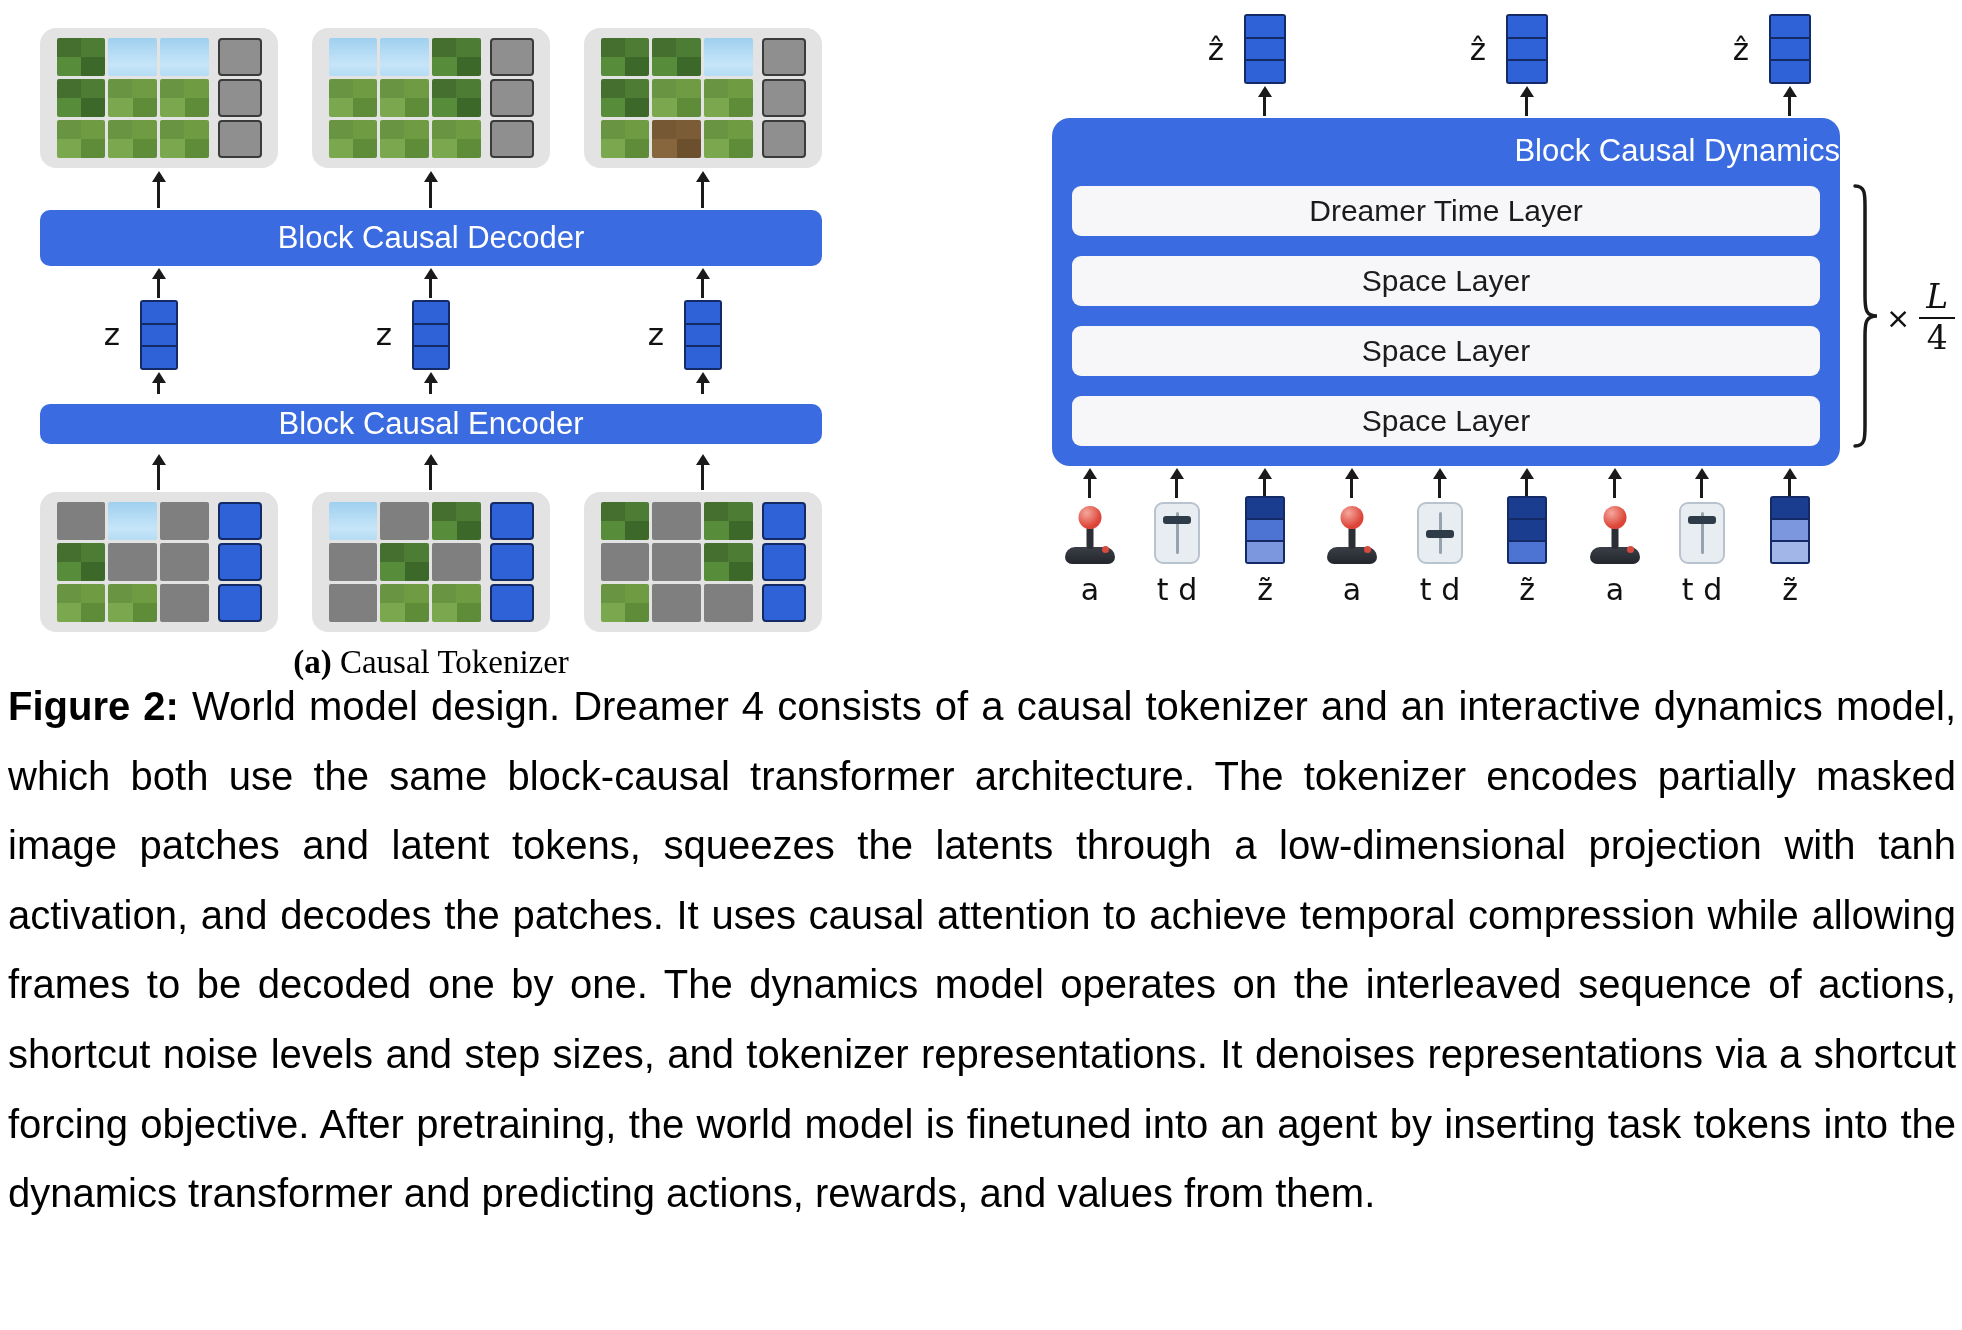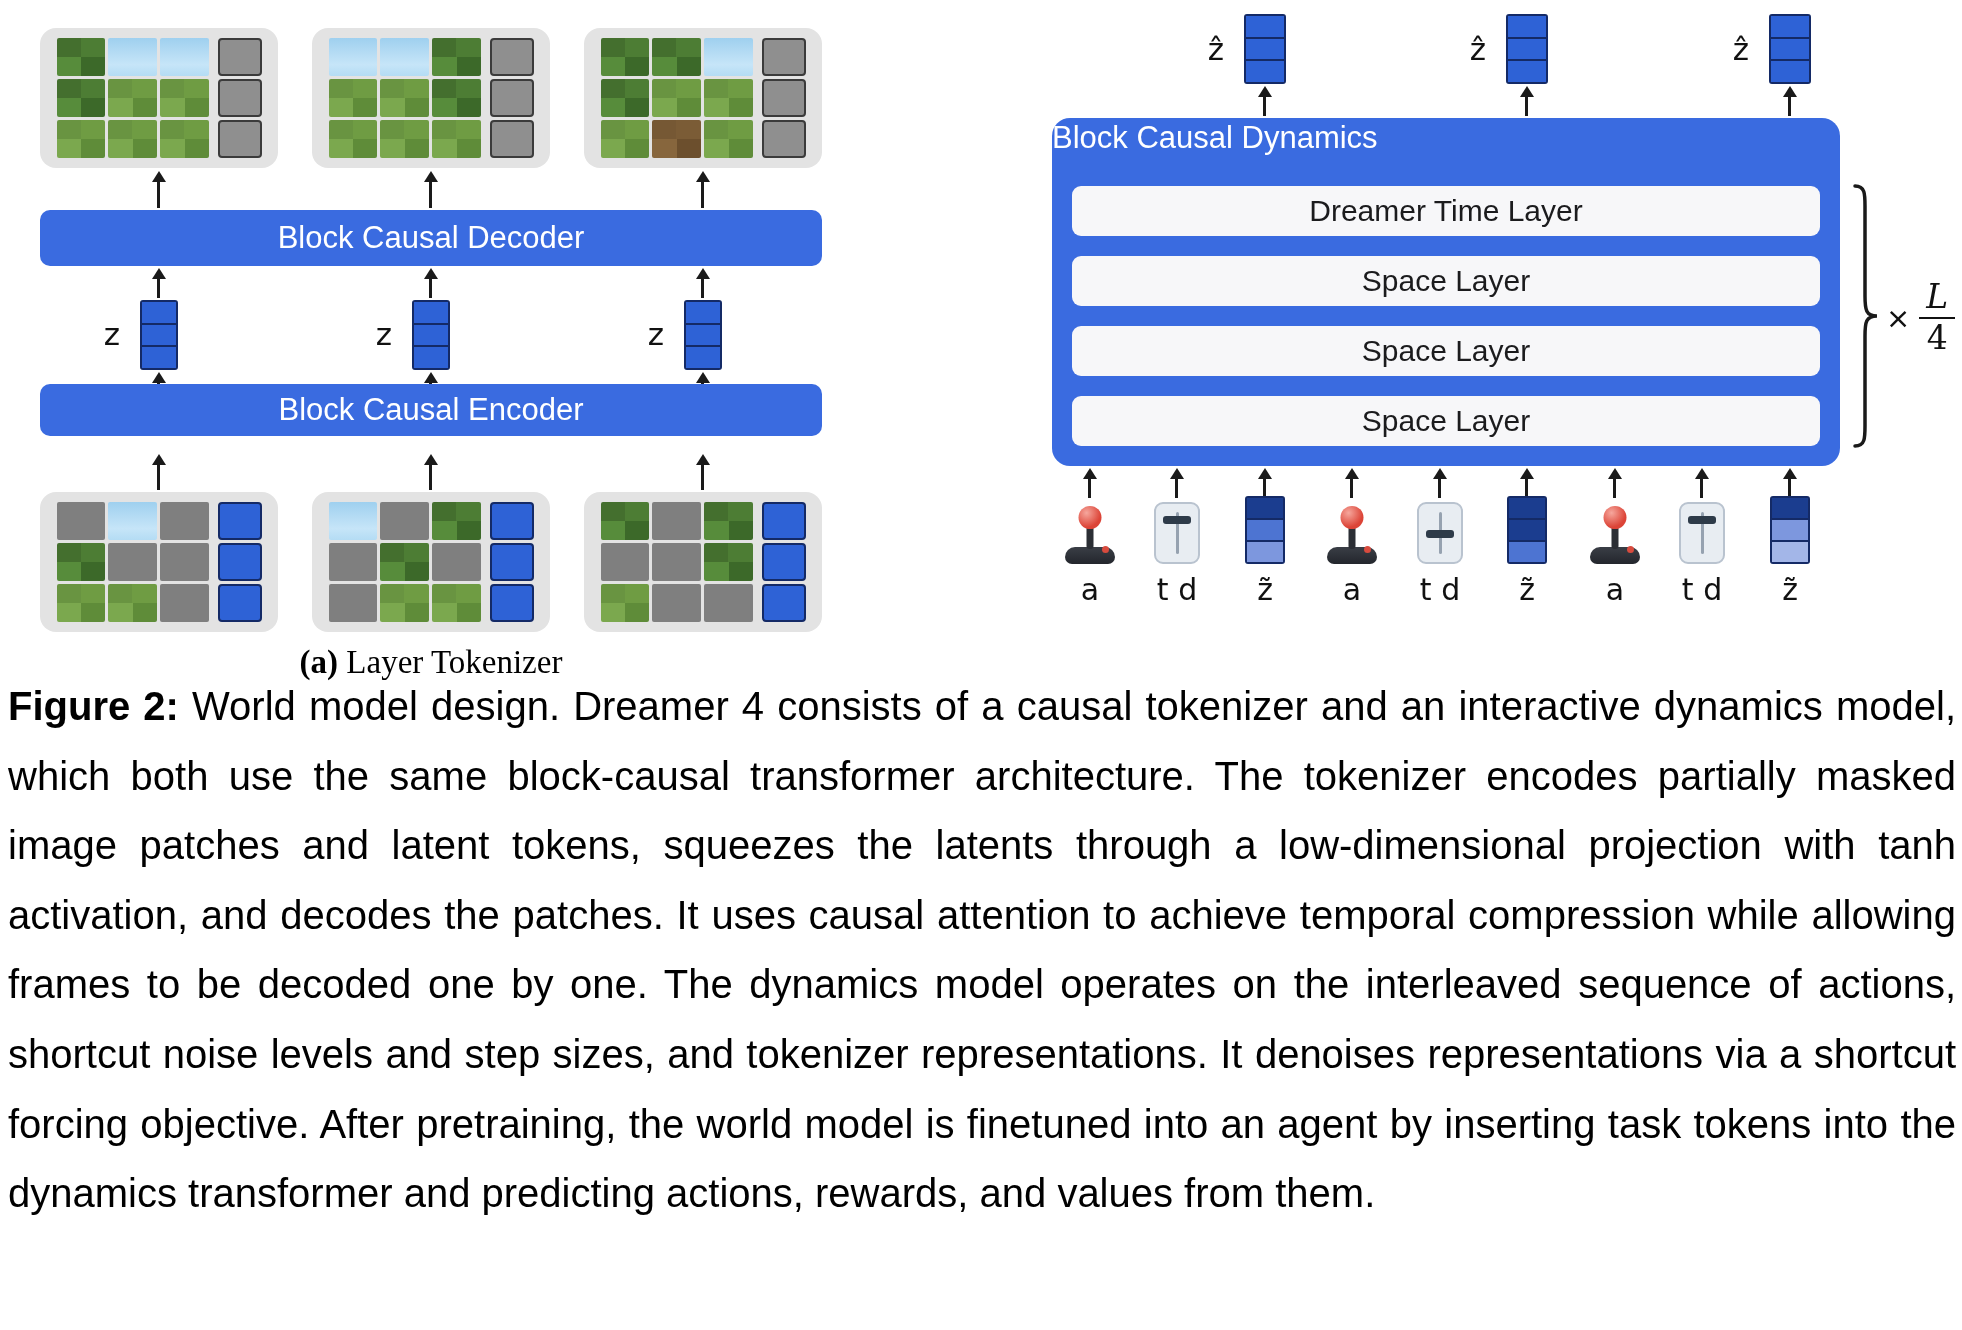--- a/index.html
+++ b/index.html
@@ -39,21 +39,21 @@
   
   .arr{position:absolute;width:3px;background:#1a1a1a;}
   .arr::before{content:"";position:absolute;top:-11px;left:50%;transform:translateX(-50%);
        border-left:7px solid transparent;border-right:7px solid transparent;
        border-bottom:11px solid #1a1a1a;}
 
   
   .bar{position:absolute;background:#3a6be0;border-radius:10px;color:#fff;
        font-size:31px;display:flex;align-items:center;justify-content:center;}
   .dyn{position:absolute;background:#3a6be0;border-radius:18px;color:#fff;}
-  .dyn-title{text-align:left;font-size:31px;line-height:40px;color:#fff;}
+  .dyn-title{margin-top:13px;text-align:right;font-size:31px;line-height:40px;color:#fff;}
   .layer{position:absolute;left:20px;width:748px;height:50px;background:#f7f7f9;border-radius:9px;
        color:#1b1b1d;font-size:30px;line-height:50px;text-align:center;}
 
   
   .mlabel{position:absolute;font-family:"DejaVu Sans",sans-serif;font-size:31px;line-height:36px;
        color:#111;text-align:center;}
   .ilabel{position:absolute;width:80px;font-family:"DejaVu Sans",sans-serif;font-size:30px;
        color:#111;text-align:center;}
 
   
@@ -182,21 +182,21 @@
   <div class="stack" style="left:684px;top:300px;width:38px;height:70px">
     <span class="scell" data-tone="blue"></span>
     <span class="scell" data-tone="blue"></span>
     <span class="scell" data-tone="blue"></span>
   </div>
 
   <span class="arr" style="left:157px;top:383px;height:11px"></span>
   <span class="arr" style="left:429px;top:383px;height:11px"></span>
   <span class="arr" style="left:701px;top:383px;height:11px"></span>
 
-  <div class="bar" style="left:40px;top:384px;width:782px;height:52px">
+  <div class="bar" style="left:40px;top:404px;width:782px;height:40px">
     <span>Block Causal Encoder</span>
   </div>
 
   <span class="arr" style="left:157px;top:465px;height:25px"></span>
   <span class="arr" style="left:429px;top:465px;height:25px"></span>
   <span class="arr" style="left:701px;top:465px;height:25px"></span>
 
   <div class="tile" style="left:40px;top:492px">
     <div class="patch-grid">
       <span class="patch" data-celltype="mask"></span>
@@ -246,21 +246,21 @@
       <span class="patch" data-celltype="mask"></span>
     </div>
     <div class="tile-col">
       <span class="tcell" data-tone="blue"></span>
       <span class="tcell" data-tone="blue"></span>
       <span class="tcell" data-tone="blue"></span>
     </div>
   </div>
 
   <div class="subcap" style="left:171px;top:644px">
-    <b>(a)</b> <span>Layer Tokenizer</span>
+    <b>(a)</b> <span>Causal Tokenizer</span>
   </div>
 
   <span class="mlabel" style="left:1196px;top:31px;width:40px">ẑ</span>
   <div class="stack" style="left:1244px;top:14px;width:42px;height:70px">
     <span class="scell" data-tone="blue"></span>
     <span class="scell" data-tone="blue"></span>
     <span class="scell" data-tone="blue"></span>
   </div>
   <span class="mlabel" style="left:1458px;top:31px;width:40px">ẑ</span>
   <div class="stack" style="left:1506px;top:14px;width:42px;height:70px">

